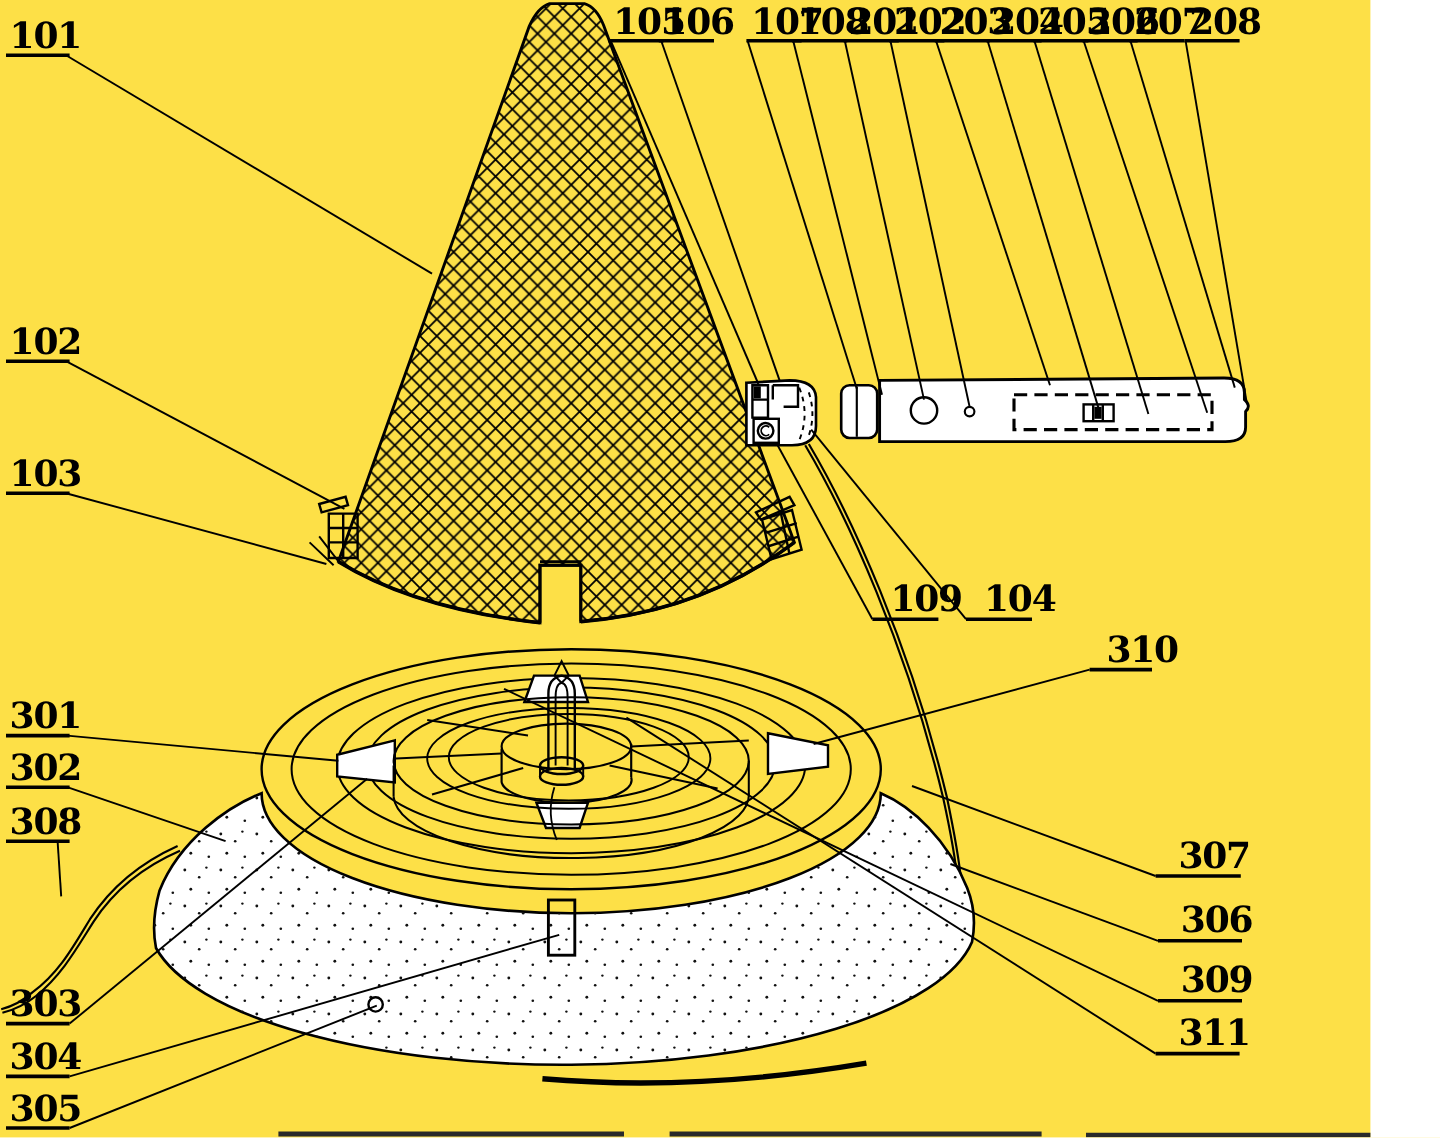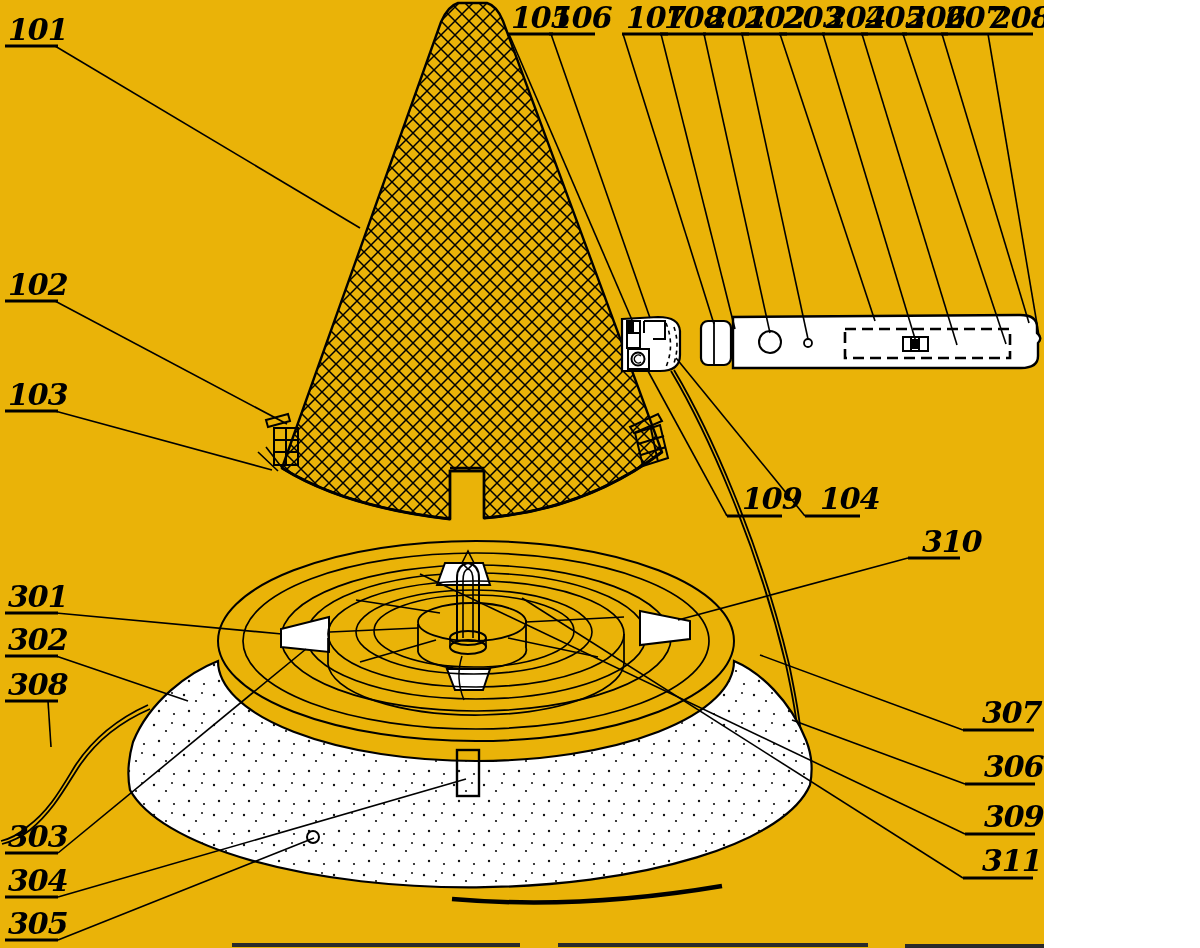--- a/index.html
+++ b/index.html
@@ -1,17 +1,17 @@
 <!DOCTYPE html>
 <html><head>
 <meta charset="utf-8">
 <style>
   html,body{margin:0;padding:0;background:#ffffff;}
-  #stage{position:relative;width:1044px;height:948px;background:#eab308;overflow:hidden;
-         font-family:"DejaVu Serif","Liberation Serif",serif;font-style:italic;}
+  #stage{position:relative;width:1142px;height:948px;background:#fde047;overflow:hidden;
+         font-family:"DejaVu Serif","Liberation Serif",serif;}
   svg{display:block}
   .lbl{font-family:"DejaVu Serif","Liberation Serif",serif;font-weight:700;font-size:30px;
        letter-spacing:-1px;fill:#000;}
   .ink{stroke:#000;fill:none;}
 </style>
 </head>
 <body>
 
 <div id="stage">
 <svg width="1200" height="948" viewBox="0 0 1200 948">

